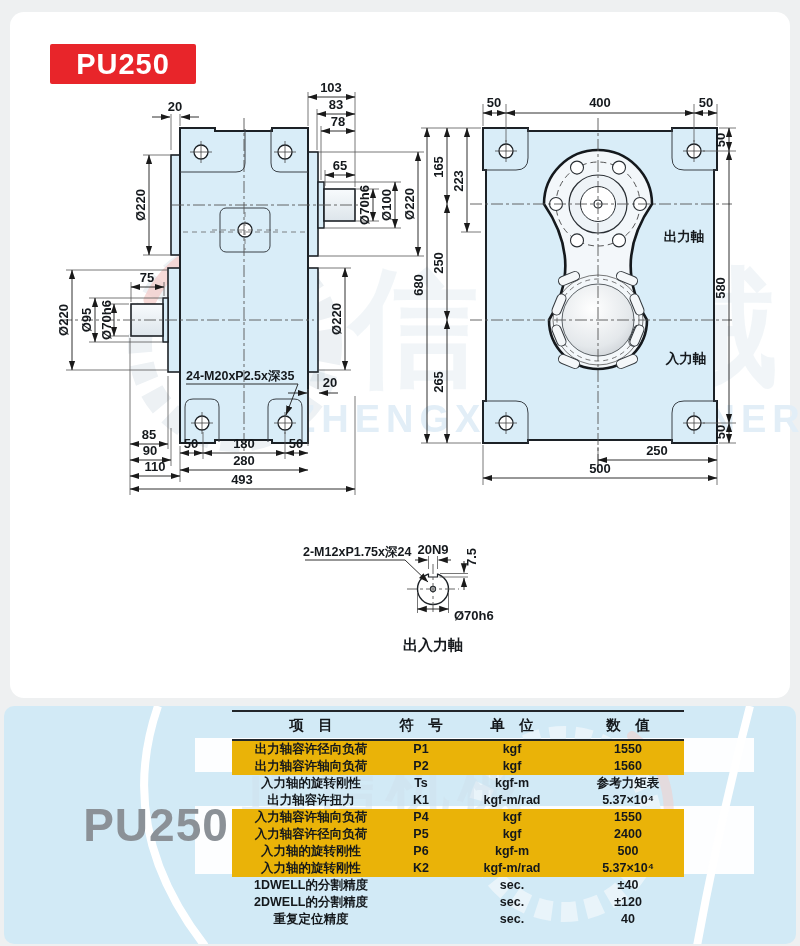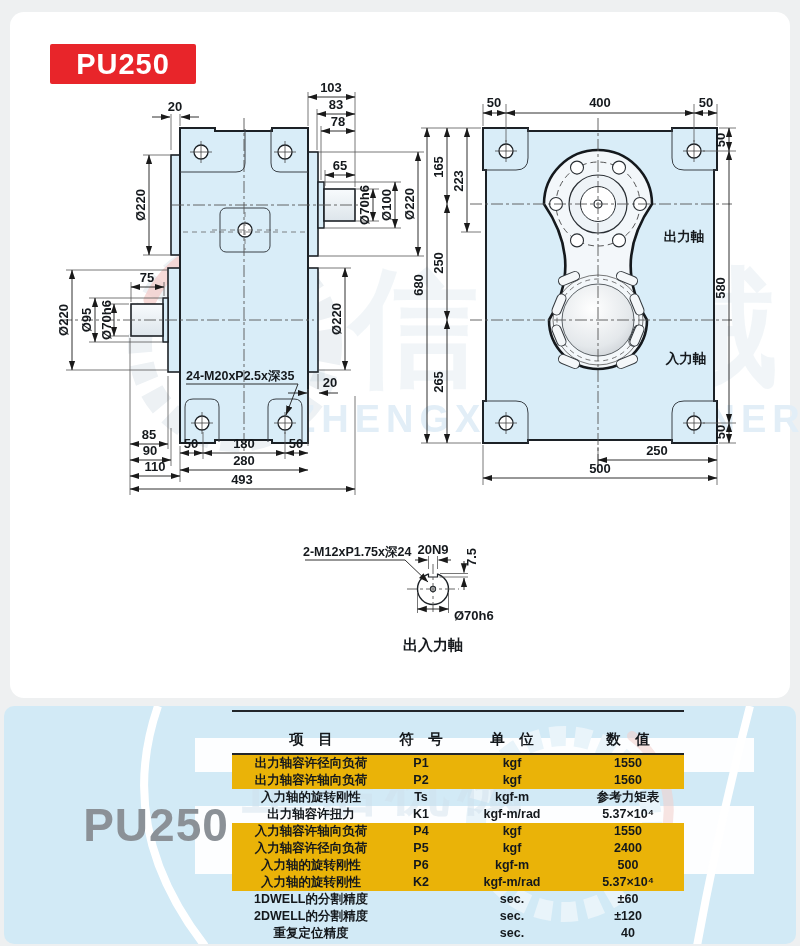--- a/index.html
+++ b/index.html
@@ -7,21 +7,21 @@
   .panel-drawings{position:absolute;left:10px;top:12px;width:780px;height:686px;background:#ffffff;border-radius:14px;}
   .dwg-svg{position:absolute;left:0;top:0;}
   .badge{position:absolute;left:40px;top:32px;width:146px;height:40px;background:#e8252a;border-radius:2px;
          display:flex;align-items:center;justify-content:center;color:#fff;font-weight:bold;font-size:29px;letter-spacing:1px;}
   .panel-specs{position:absolute;left:4px;top:706px;width:792px;height:238px;background:#d2eaf6;border-radius:10px;overflow:hidden;}
   .specs-svg{position:absolute;left:0;top:0;}
   .model-big{position:absolute;left:62px;top:92px;width:180px;text-align:center;
              font-size:46px;font-weight:bold;color:#8b9197;letter-spacing:1px;}
   .spec-table{position:absolute;left:228px;top:4px;width:452px;border-top:2px solid #22262a;}
   .spec-header{display:grid;grid-template-columns:158px 62px 120px 112px;height:27px;align-items:center;
-               border-bottom:2px solid #22262a;margin-top:14px;}
+               border-bottom:2px solid #22262a;}
   .spec-header div{text-align:center;font-weight:bold;font-size:14.5px;color:#14181c;}
   .spec-row{display:grid;grid-template-columns:158px 62px 120px 112px;height:17px;align-items:center;}
   .spec-row div{text-align:center;font-weight:bold;font-size:12.5px;line-height:17px;color:#14181c;white-space:nowrap;}
   .band-white{background:#eab308;}
   svg text{font-family:"Liberation Sans",sans-serif;}
   .t{font-size:13px;font-weight:bold;fill:#15191d;}
   .tn{font-size:12.5px;font-weight:bold;fill:#15191d;}
   .tc{font-size:13.5px;font-weight:bold;fill:#15191d;}
 </style>
 </head>
@@ -359,21 +359,21 @@
     <div class="spec-row band-white">
       <div>入力轴的旋转刚性</div>
         <div>K2</div>
         <div>kgf-m/rad</div>
         <div>5.37×10⁴</div>
     </div>
     <div class="spec-row">
       <div>1DWELL的分割精度</div>
         <div></div>
         <div>sec.</div>
-        <div>±60</div>
+        <div>±40</div>
     </div>
     <div class="spec-row">
       <div>2DWELL的分割精度</div>
         <div></div>
         <div>sec.</div>
         <div>±120</div>
     </div>
     <div class="spec-row">
       <div>重复定位精度</div>
         <div></div>

